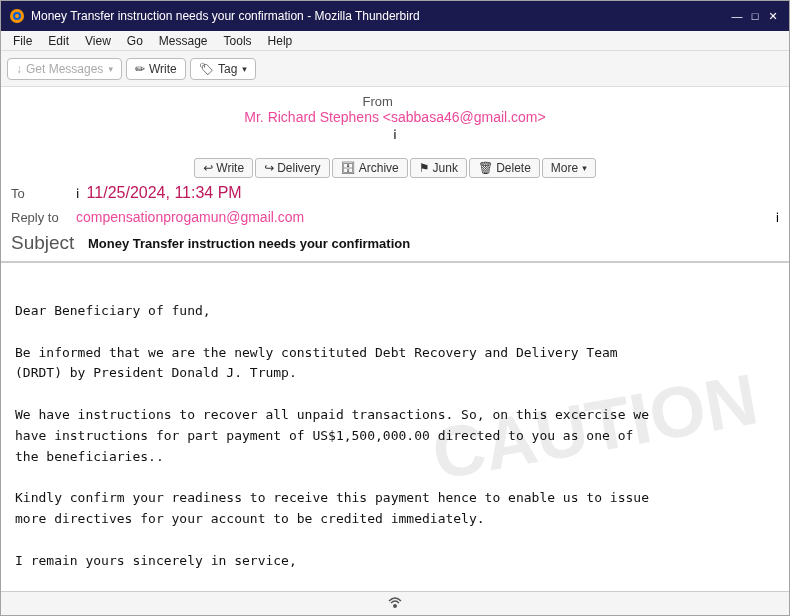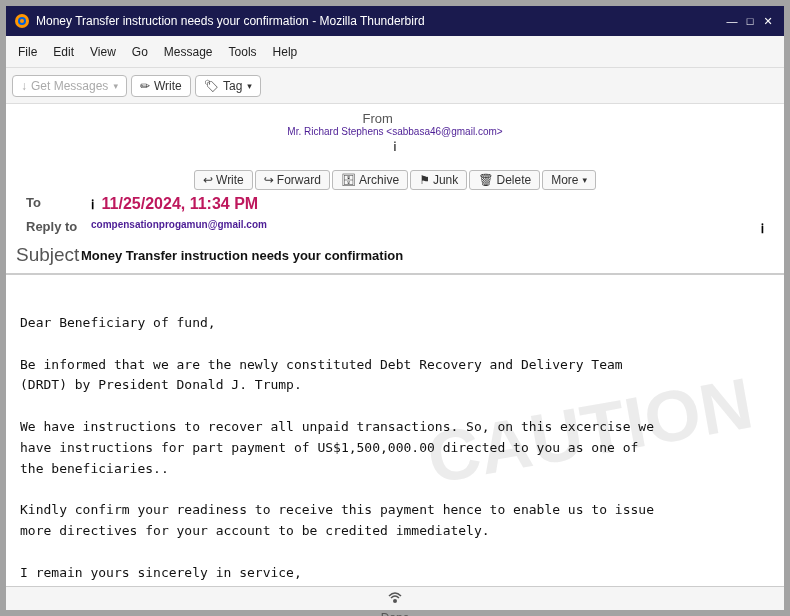--- a/index.html
+++ b/index.html
@@ -9,21 +9,21 @@
       background: #f0f0f0;
       width: 790px;
       height: 616px;
       overflow: hidden;
     }
 
     
     .window {
       width: 790px;
       height: 616px;
-      border: 6px solid #a3a3a3;
+      border: 1px solid #a3a3a3;
       display: flex;
       flex-direction: column;
       background: #fff;
     }
 
     .title-bar {
       background: #1a1a4e;
       color: #fff;
       display: flex;
       align-items: center;
@@ -66,21 +66,21 @@
       padding: 0;
     }
 
     
     .menu-bar {
       background: #f5f5f5;
       border-bottom: 1px solid #ddd;
       display: flex;
       align-items: center;
       padding: 2px 4px;
-      height: 32px;
+      height: 20px;
       flex-shrink: 0;
     }
 
     .menu-item {
       padding: 2px 8px;
       font-size: 12px;
       cursor: pointer;
       color: #222;
       border-radius: 3px;
     }
@@ -121,37 +121,36 @@
 
     
     .email-header-area {
       border-bottom: 2px solid #ccc;
       padding: 4px 0;
       flex-shrink: 0;
     }
 
     .email-header-row {
       display: flex;
-      align-items: flex-start;
-      padding: 2px 20px;
+      align-items: center;
+      padding: 2px 10px;
       min-height: 24px;
-      font-weight: bold;
     }
 
     .header-label {
       color: #555;
       width: 65px;
       flex-shrink: 0;
       font-size: 13px;
     }
 
     .header-value {
       flex: 1;
-      font-size: 10px;
-      color: #4c1d95;
+      font-size: 14px;
+      color: #ec4899;
     }
 
     .action-buttons {
       display: flex;
       gap: 2px;
       align-items: center;
     }
 
     .action-btn {
       display: flex;
@@ -182,20 +181,21 @@
       color: #555;
       width: 65px;
       flex-shrink: 0;
       font-size: 19px;
     }
 
     .subject-value {
       font-weight: bold;
       font-size: 13px;
       color: #111;
+      margin-left: 12px;
     }
 
     
     .email-body {
       flex: 1;
       padding: 16px 14px;
       overflow-y: auto;
       background: #fff;
       font-family: 'Courier New', Courier, monospace;
       font-size: 13px;
@@ -318,21 +318,21 @@
       <span class="header-value">Mr. Richard Stephens &lt;sabbasa46@gmail.com&gt;</span>
       <span class="info-icon">ℹ</span>
       &nbsp;&nbsp;
       <div class="action-buttons">
         <button class="action-btn">
           <span>↩</span>
           <span>Write</span>
         </button>
         <button class="action-btn">
           <span>↪</span>
-          <span>Forward</span>
+          <span>Delivery</span>
         </button>
         <button class="action-btn">
           <span>🗄</span>
           <span>Archive</span>
         </button>
         <button class="action-btn">
           <span>⚑</span>
           <span>Junk</span>
         </button>
         <button class="action-btn">

